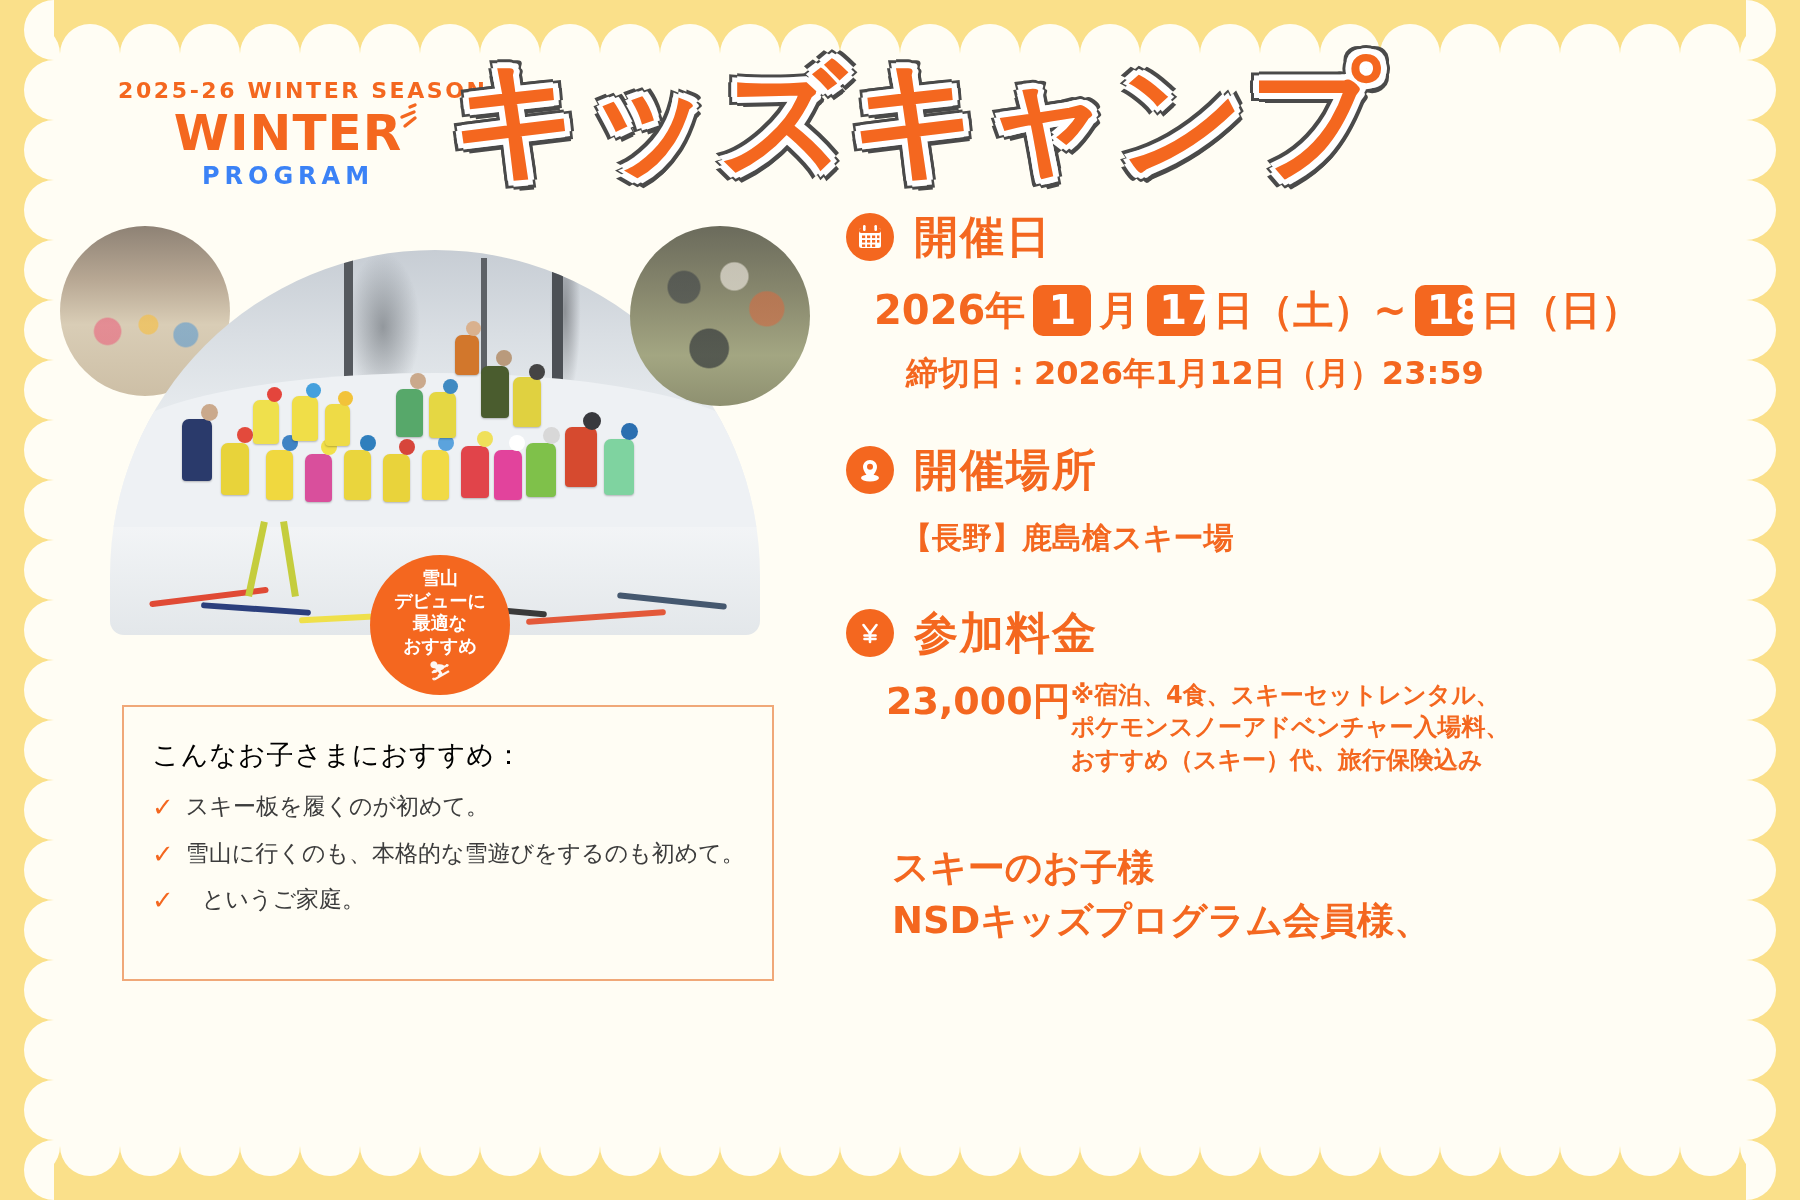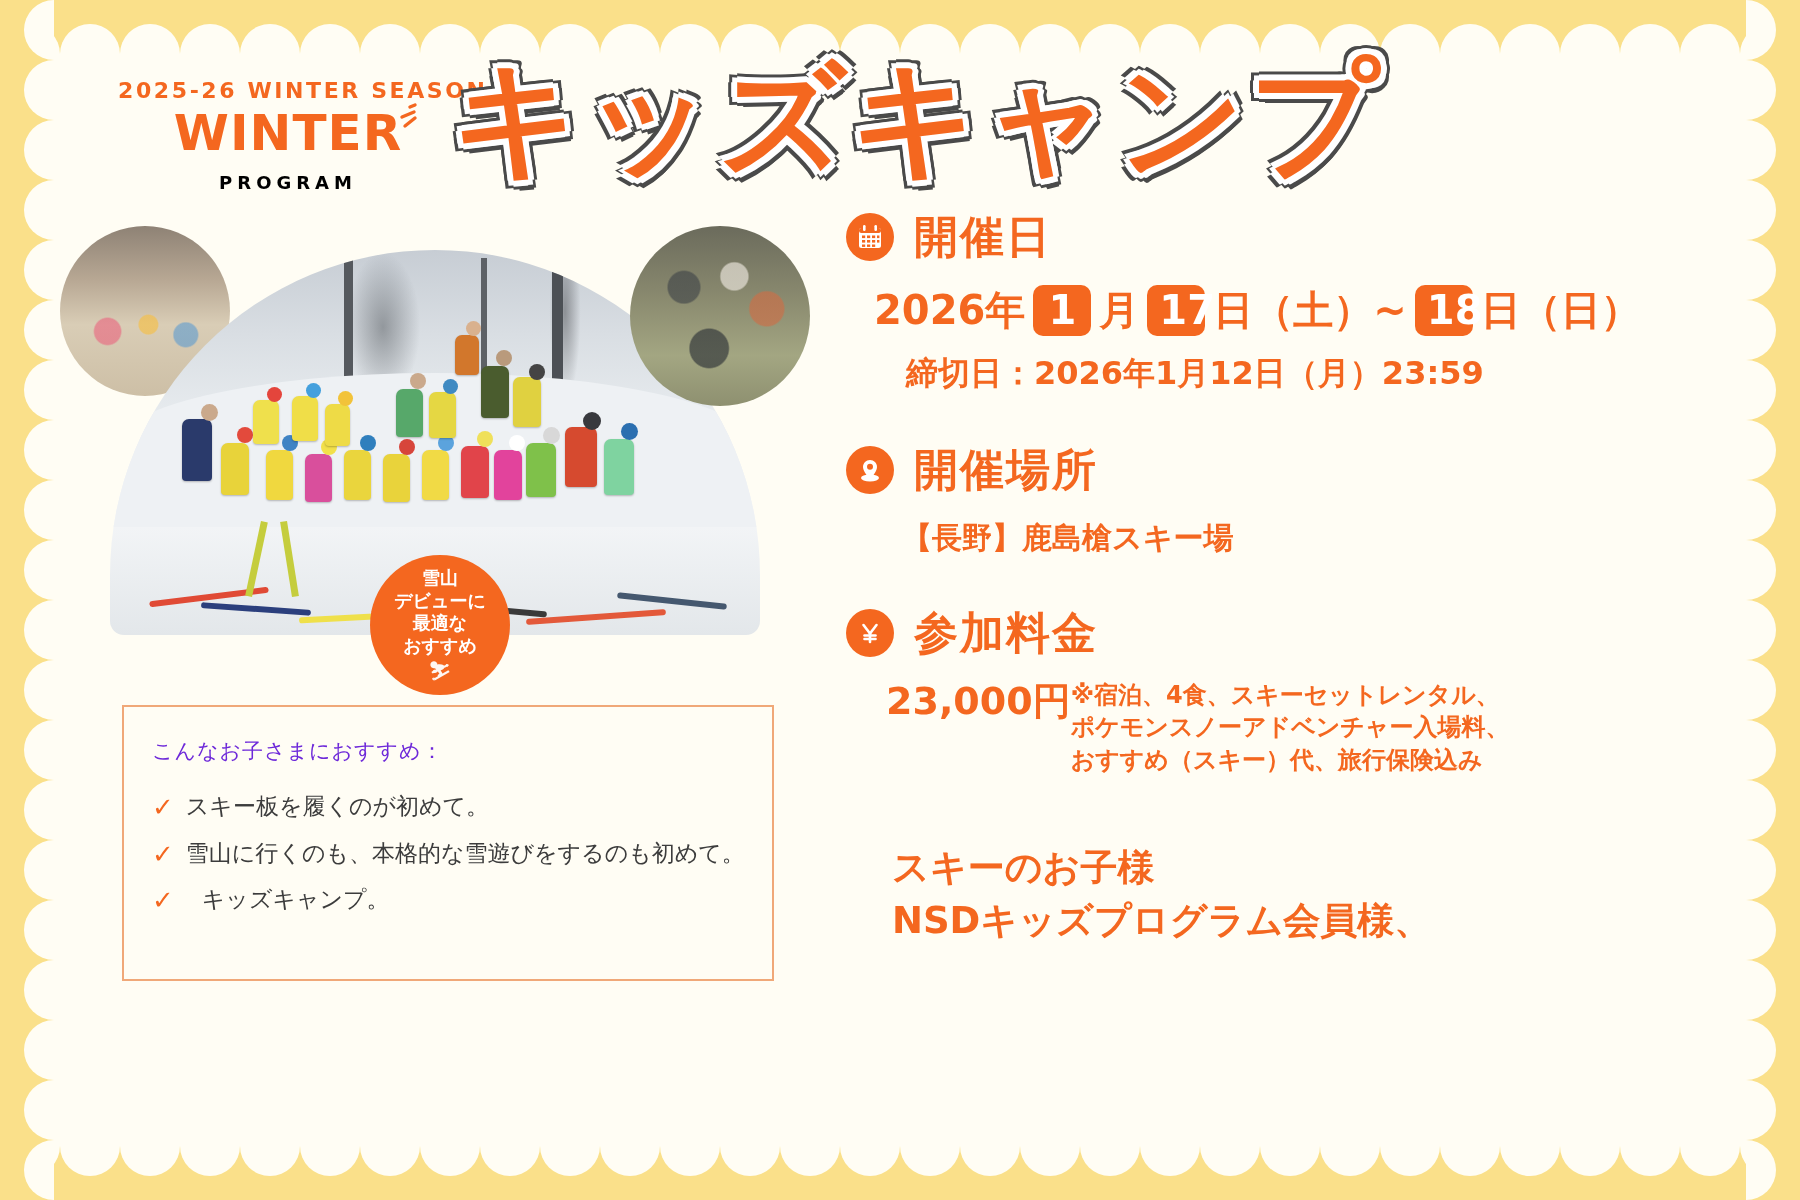--- a/index.html
+++ b/index.html
@@ -26,22 +26,22 @@
     color:#f4671f;font-size:22px;letter-spacing:2.6px;font-weight:700;
     font-family:"DejaVu Sans",sans-serif;white-space:nowrap;
   }
   .logo-main{
     color:#f4671f;font-size:50px;font-weight:800;letter-spacing:1px;
     font-family:"DejaVu Sans",sans-serif;line-height:1.06;margin-top:4px;
     position:relative;display:inline-block;
   }
   .logo-spark{position:absolute;right:-24px;top:-6px;width:28px;height:34px;}
   .logo-program{
-    color:#000000;font-size:18px;font-weight:800;letter-spacing:5px;
-    font-family:"DejaVu Sans",sans-serif;margin-top:12px;
+    color:#3b82f6;font-size:24px;font-weight:800;letter-spacing:5px;
+    font-family:"DejaVu Sans",sans-serif;margin-top:2px;
   }
 
   
   .title{
     position:absolute;left:452px;top:44px;width:930px;height:150px;
     display:flex;align-items:center;
   }
   .title-text{
     font-size:126px;font-weight:800;color:#f4671f;line-height:1;
     letter-spacing:4px;white-space:nowrap;
@@ -102,21 +102,21 @@
     font-family:"DejaVu Sans",sans-serif;
   }
   .badge-ski{margin-top:3px;opacity:.95;}
 
   
   .rec-box{
     position:absolute;left:122px;top:705px;width:648px;height:272px;
     border:2px solid #f0a878;background:transparent;
   }
   .rec-title{
-    position:absolute;left:28px;top:30px;font-size:21px;color:#6d28d9;
+    position:absolute;left:28px;top:30px;font-size:27px;color:#000000;
     font-family:"DejaVu Sans",sans-serif;letter-spacing:1px;
   }
   .rec-list{position:absolute;left:28px;top:84px;width:596px;}
   .rec-item{display:flex;margin-bottom:14px;}
   .check{
     color:#f4671f;font-size:26px;font-weight:700;margin-right:12px;line-height:1.25;
     font-family:"DejaVu Sans",sans-serif;
   }
   .rec-text{
     font-size:23px;color:#3c3c3c;line-height:1.38;
@@ -409,21 +409,21 @@
       </div>
 
       <div class="rec-item">
         <span class="check">✓</span>
         <span class="rec-text">雪山に行くのも、本格的な雪遊びをするのも初めて。</span>
       </div>
 
       <div class="rec-item">
         <span class="check">✓</span>
         <span class="rec-text">
-          <span class="rec-sub">キッズキャンプ。</span>
+          <span class="rec-sub">というご家庭。</span>
         </span>
       </div>
 
     </div>
   </div>
 
   <div class="info">
 
     <div class="block">
       <div class="head">

